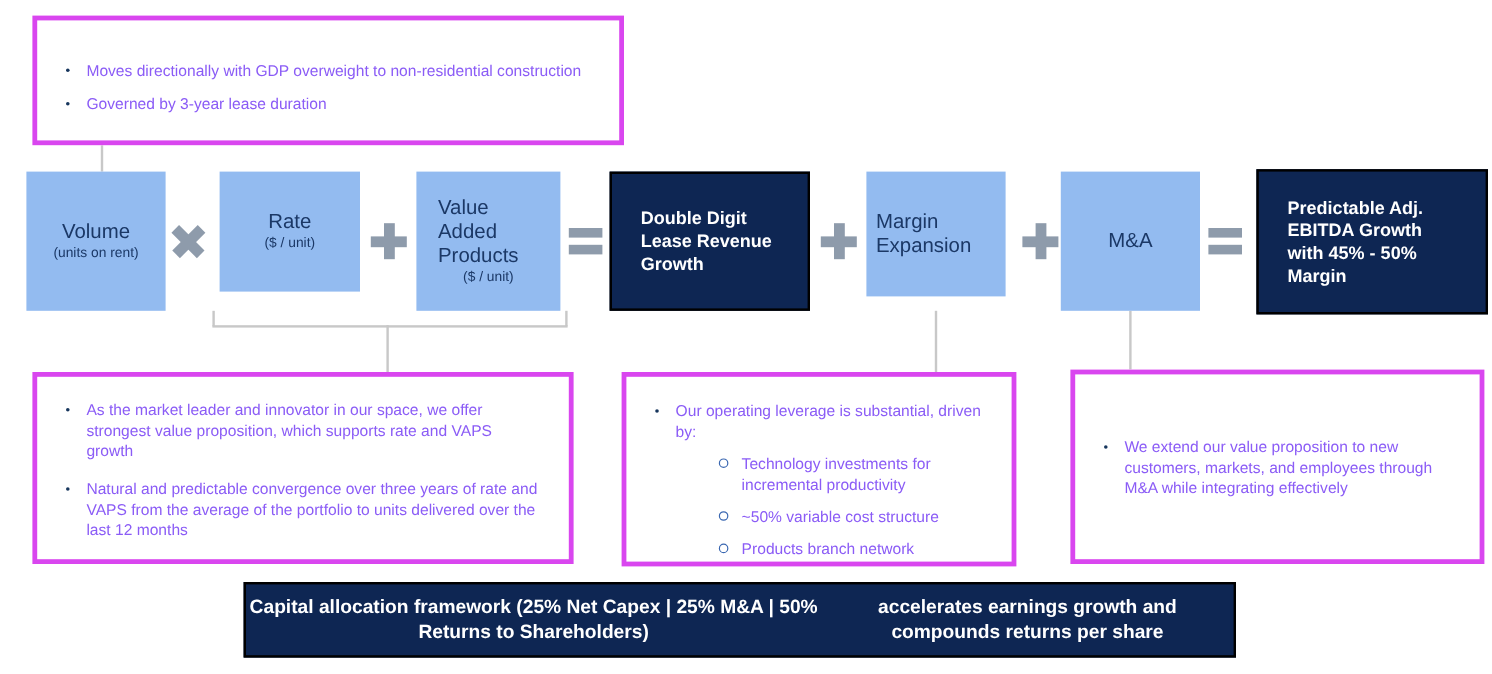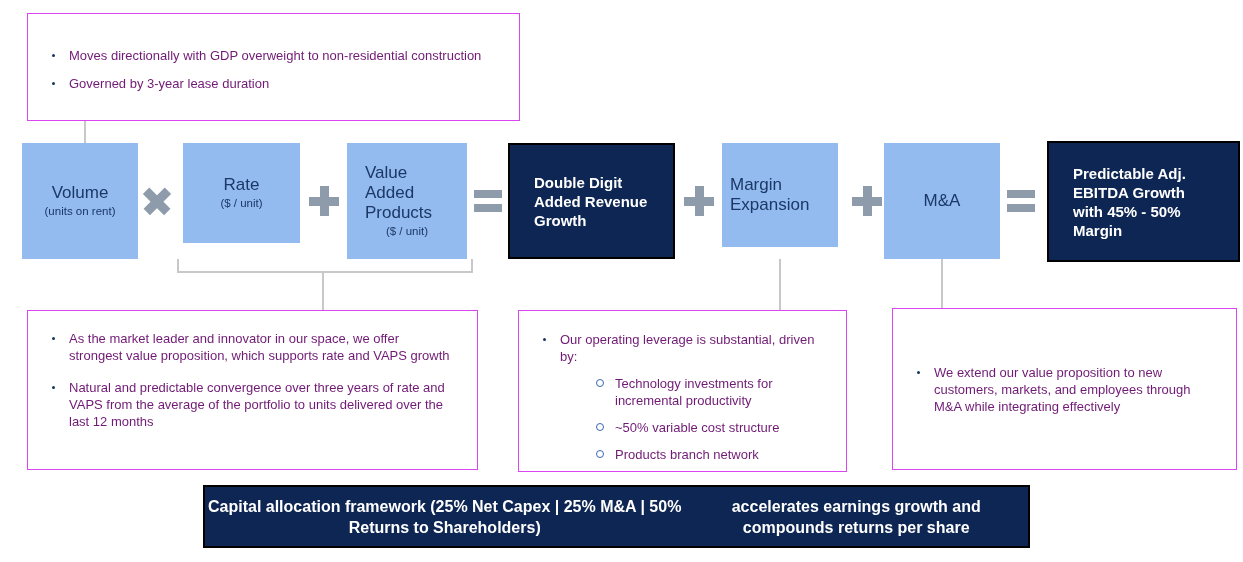--- a/index.html
+++ b/index.html
@@ -4,22 +4,22 @@
 <style>
   html,body { margin:0; padding:0; background:#ffffff; }
   #slide {
     position:relative; width:1243px; height:562px; background:#ffffff;
     font-family:"Liberation Sans","DejaVu Sans",sans-serif; overflow:hidden;
   }
   
   .conn { position:absolute; background:#C8C8C8; }
   
   .callout {
-    position:absolute; background:#ffffff; border:1px solid #d946ef;
-    color:#701a75; font-size:13px; line-height:17px; box-sizing:border-box;
+    position:absolute; background:#ffffff; border:4px solid #d946ef;
+    color:#8b5cf6; font-size:13px; line-height:17px; box-sizing:border-box;
   }
   .brow { display:flex; align-items:flex-start; }
   .brow + .brow { margin-top:11px; }
   .dot {
     flex:0 0 auto; width:3px; height:3px; border-radius:50%;
     background:#17365D; margin:7px 14px 0 0;
   }
   .circle {
     flex:0 0 auto; width:6px; height:6px; border-radius:50%;
     border:1.5px solid #3A67B1; background:#fff; margin:4px 11px 0 0;
@@ -123,21 +123,21 @@
   <div class="box light" id="b-vaps">
     <div class="btitle">Value Added Products</div>
     <div class="bsub">($ / unit)</div>
   </div>
 
   <div class="op" id="op-e1">
       <span class="shape-eq"></span>
     </div>
 
   <div class="box dark" id="b-dark1">
-    <div class="btitle-dark">Double Digit Added Revenue Growth</div>
+    <div class="btitle-dark">Double Digit Lease Revenue Growth</div>
   </div>
 
   <div class="op" id="op-p2">
       <span class="shape-plus"></span>
     </div>
 
   <div class="box light" id="b-margin">
     <div class="btitle">Margin Expansion</div>
   </div>
 

